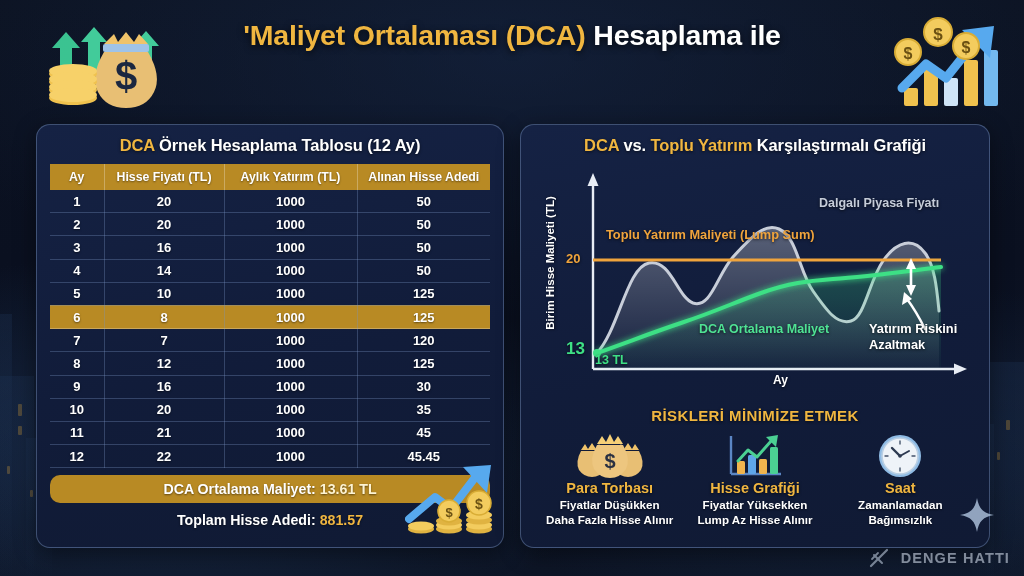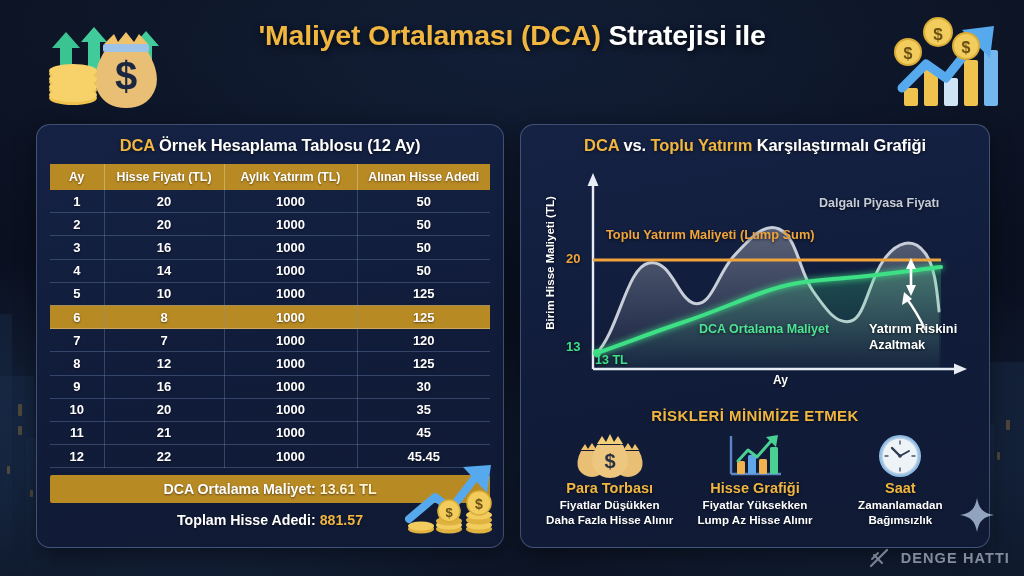--- a/index.html
+++ b/index.html
@@ -98,39 +98,39 @@
   #dca-table col.c-hf  { width: 120px; }
   #dca-table col.c-ay2 { width: 133px; }
   #dca-table col.c-ah  { width: 133px; }
 
   .footer-rows { width: 440px; margin: 7px auto 0; }
   .footer-row {
     text-align: center; font-size: 14.2px; font-weight: bold;
     color: #ffffff; padding: 6px 0;
     text-shadow: 0 1px 2px rgba(0,0,0,0.5);
   }
-  #footer-avg  { background: #b88a24; border-radius: 2px; }
+  #footer-avg  { background: #b88a24; border-radius: 10px; }
   #footer-avg .val { color: #fdf3d2; }
   #footer-total { margin-top: 3px; }
   #footer-total .val { color: #f0b640; }
 
   #icon-coin-arrow { position: absolute; right: 6px; bottom: 6px; z-index: 5; }
 
   
   #chart-area { position: absolute; left: 0; top: 36px; width: 470px; height: 232px; }
   .chart-txt { position: absolute; font-weight: bold; text-shadow: 0 1px 3px rgba(0,0,0,0.65); }
 
   #ylabel {
     left: -45px; top: 96px; width: 148px;
     transform: rotate(-90deg);
     font-size: 11.5px; color: #ffffff; text-align: center;
   }
   #xlabel  { left: 252px; top: 212px; font-size: 12px; color: #ffffff; }
   #tick-20 { left: 45px;  top: 90px;  font-size: 13px; color: #f0a43c; }
-  #tick-13 { left: 45px;  top: 178px; font-size: 13px; color: #3ee085; }
+  #tick-13 { left: 45px;  top: 178px; font-size: 17px; color: #3ee085; }
   #lbl-13tl   { left: 74px;  top: 192px; font-size: 12.5px; color: #3ee085; }
   #lbl-lump   { left: 85px;  top: 66px;  font-size: 12.8px; color: #f0a43c; }
   #lbl-market { left: 298px; top: 35px;  font-size: 12.5px; color: #c5ccd8; }
   #lbl-dca    { left: 178px; top: 161px; font-size: 12.5px; color: #4fe394; }
   #lbl-risk   { left: 348px; top: 160px; font-size: 12.8px; color: #ffffff; line-height: 1.22; }
 
   
   #risk-heading {
     position: absolute; left: 0; right: 0; top: 282px;
     text-align: center; color: #f0b640;
@@ -175,21 +175,21 @@
   <div class="citylight" style="left:18px;top:404px;width:4px;height:12px;"></div>
   <div class="citylight" style="left:18px;top:426px;width:4px;height:9px;"></div>
   <div class="citylight" style="left:7px;top:466px;width:3px;height:8px;"></div>
   <div class="citylight" style="left:30px;top:490px;width:3px;height:7px;"></div>
   <div class="citylight" style="right:14px;top:420px;width:4px;height:10px;"></div>
   <div class="citylight" style="right:24px;top:452px;width:3px;height:8px;"></div>
 </div>
 
 <div id="title-block">
   <div class="title-line">
-    <span class="hl-gold">'Maliyet Ortalaması (DCA)</span><span> Stratejisi ile</span>
+    <span class="hl-gold">'Maliyet Ortalaması (DCA)</span><span> Hesaplama ile</span>
   </div>
 </div>
 
 <div id="icon-money-growth">
   <svg width="126" height="100" viewBox="0 0 126 100">
     <g stroke="none">
       <path d="M24 62 L24 34 L16 34 L30 18 L44 34 L36 34 L36 62 Z" fill="#3fd29a" opacity="0.92"></path>
       <path d="M52 58 L52 28 L45 28 L58 13 L71 28 L64 28 L64 58 Z" fill="#46dba4" opacity="0.92"></path>
       <path d="M104 60 L104 32 L97 32 L110 17 L123 32 L116 32 L116 60 Z" fill="#46dba4" opacity="0.92"></path>
       <g>

